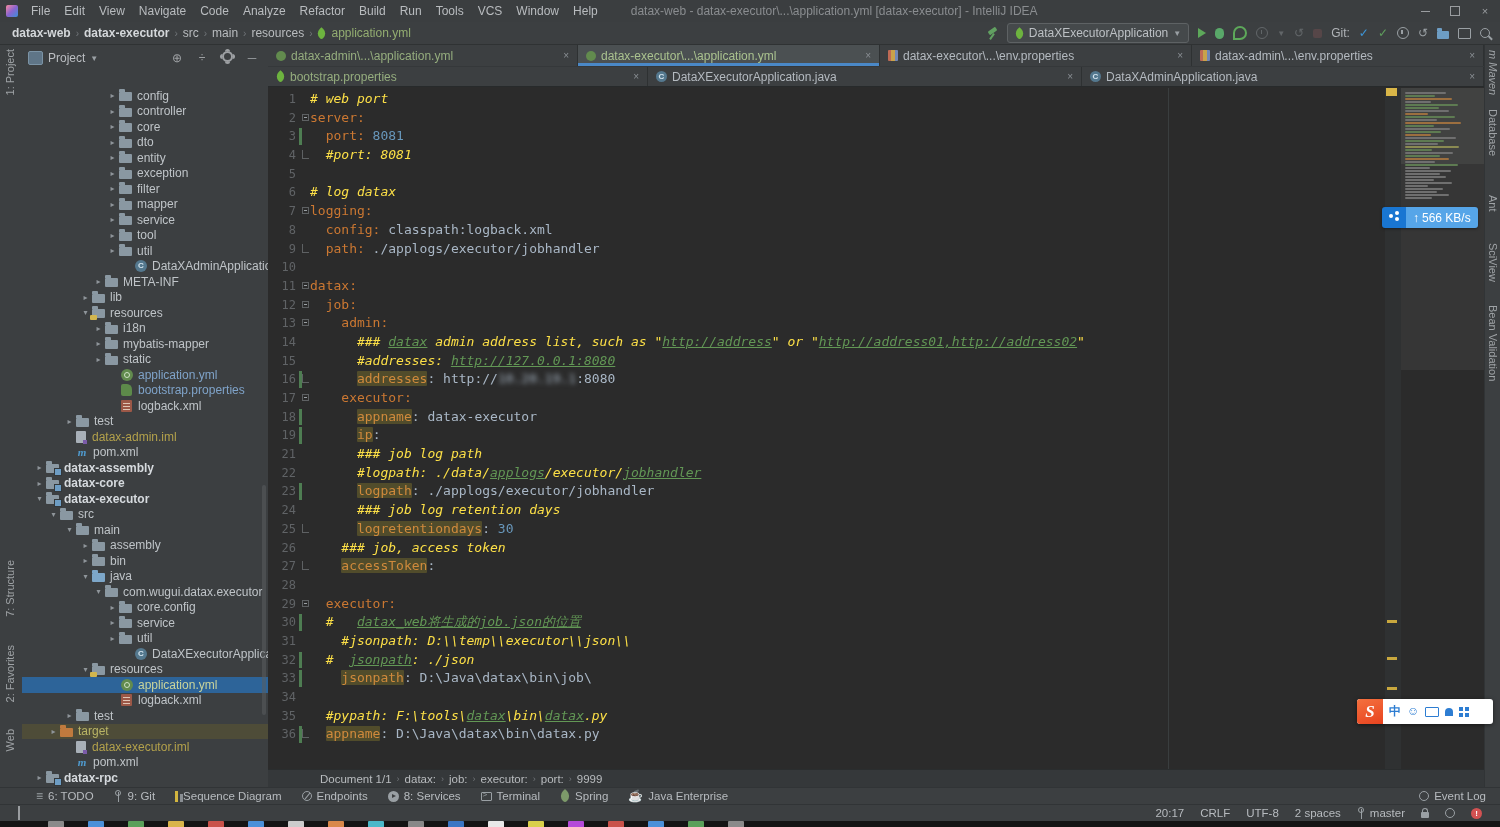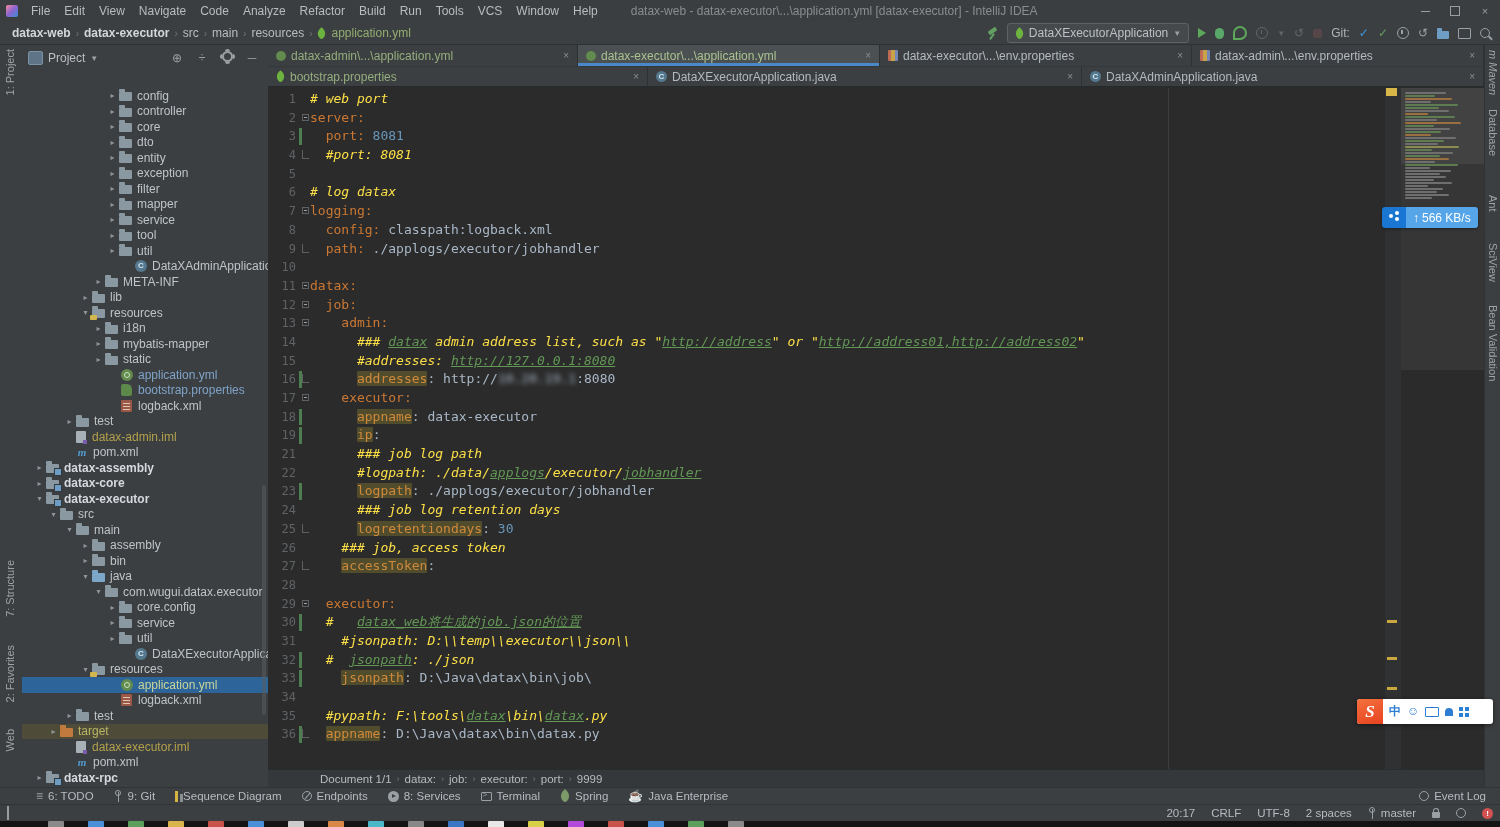--- a/index.html
+++ b/index.html
@@ -174,21 +174,21 @@
   .bi-serv{width:11px;height:11px;border-radius:50%;background:#9aa0a4}
   .bi-serv::after{content:"";position:absolute;left:4.5px;top:3px;width:0;height:0;
                   border-left:4px solid #3c3f41;border-top:2.5px solid transparent;border-bottom:2.5px solid transparent}
   .bi-term{width:11px;height:9px;border:1.5px solid #9aa0a4;border-radius:1px;box-sizing:border-box}
   .bi-term::after{content:">";position:absolute;left:1px;top:-3px;color:#9aa0a4;font-size:8px}
   .bi-spring{width:10px;height:10px;background:#7d9a6a;border-radius:0 100% 40% 100%;transform:rotate(45deg)}
   .bi-jee{color:#9aa0a4;font-size:12px}
   #evlog{margin-left:auto;display:flex;align-items:center;gap:5px;padding-right:14px;color:#b7bbbf}
   .i-ring{width:10px;height:10px;border-radius:50%;border:1.5px solid #9aa0a4;display:inline-block;box-sizing:border-box}
   #statusbar{left:0;top:804px;width:1500px;height:17px;background:#3c3f41;border-top:1px solid #313436;
-             display:flex;align-items:center;font-size:11.5px;color:#b7bbbf;box-sizing:border-box;padding:0 7px}
+             display:flex;align-items:center;font-size:11.5px;color:#b7bbbf;box-sizing:border-box;padding:0 18px}
   #sbleft .wb-sq{width:9px;height:7px}
   #sbright{margin-left:auto;display:flex;align-items:center;gap:16px}
   .i-lock{width:8px;height:6px;background:#9aa0a4;border-radius:1px;position:relative;display:inline-block;margin-top:3px}
   .i-lock::before{content:"";position:absolute;top:-4px;left:1px;width:4px;height:4px;border:1.5px solid #9aa0a4;border-bottom:none;border-radius:3px 3px 0 0}
   .i-hec{width:10px;height:10px;border-radius:50%;border:1.5px solid #9aa0a4;display:inline-block;box-sizing:border-box}
   .i-err{width:11px;height:11px;border-radius:50%;background:#d25252;color:#fff;display:inline-block;
          font:bold 8px/11px "Liberation Sans",sans-serif;text-align:center}
   .i-err::after{content:"!"}
   .brgroup{display:flex;align-items:center;gap:4px}
   

